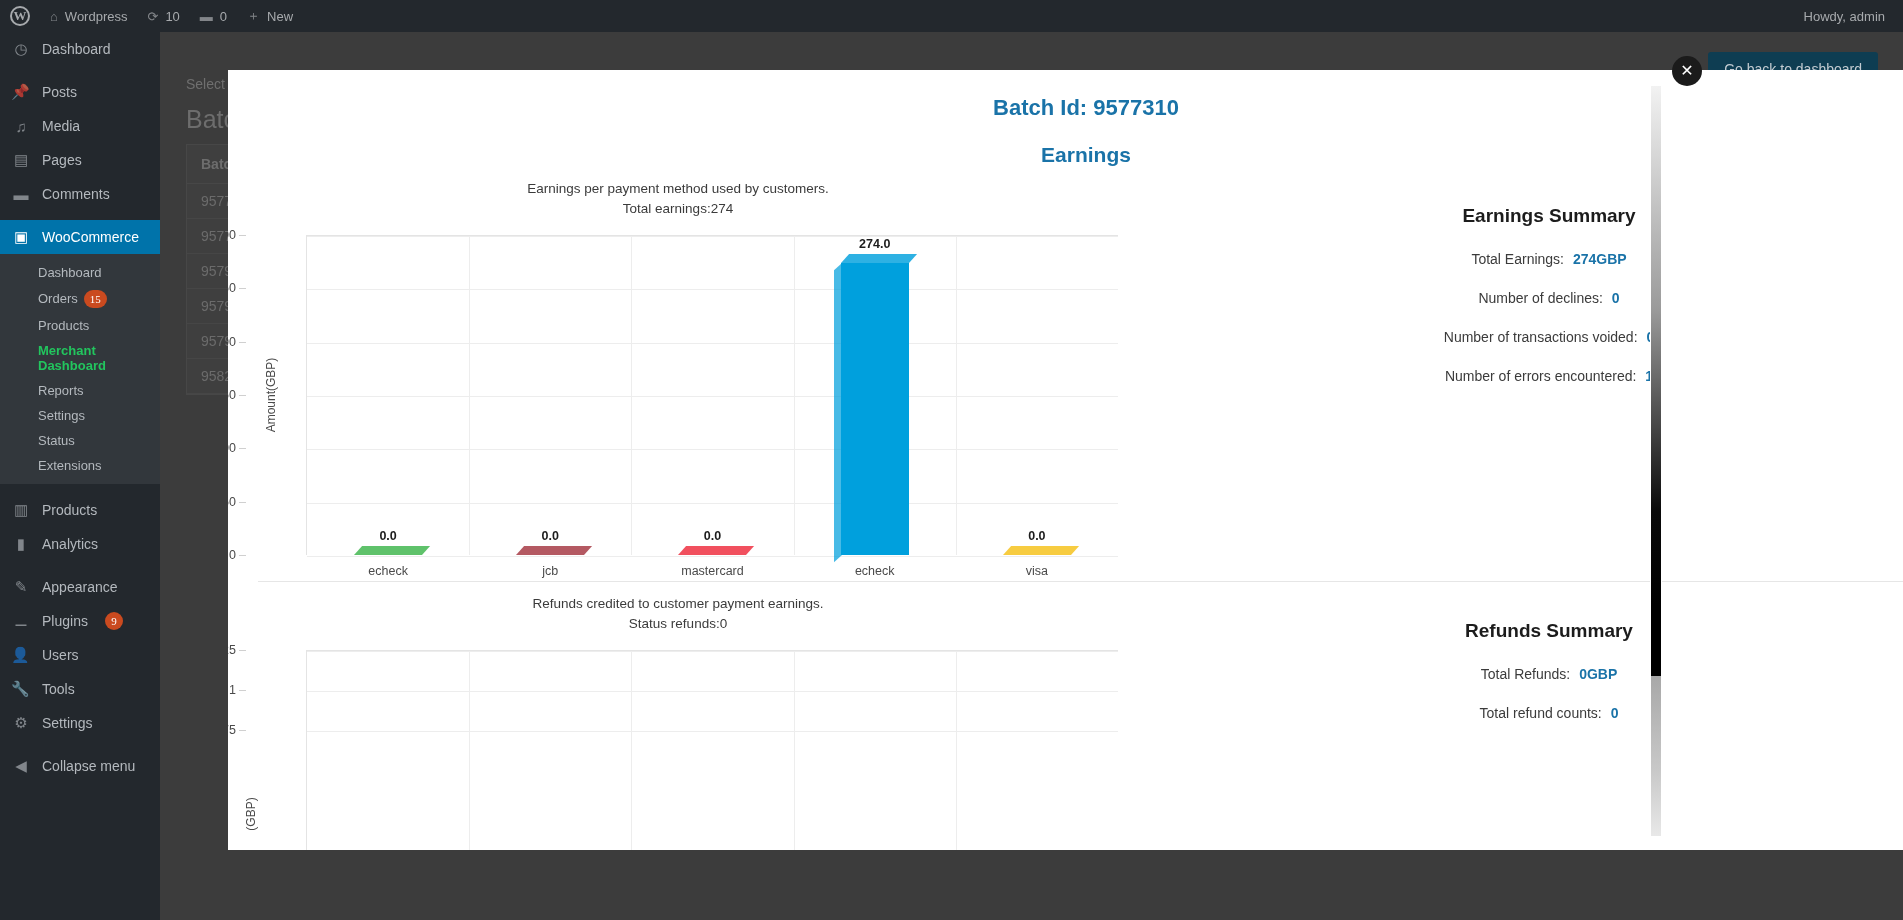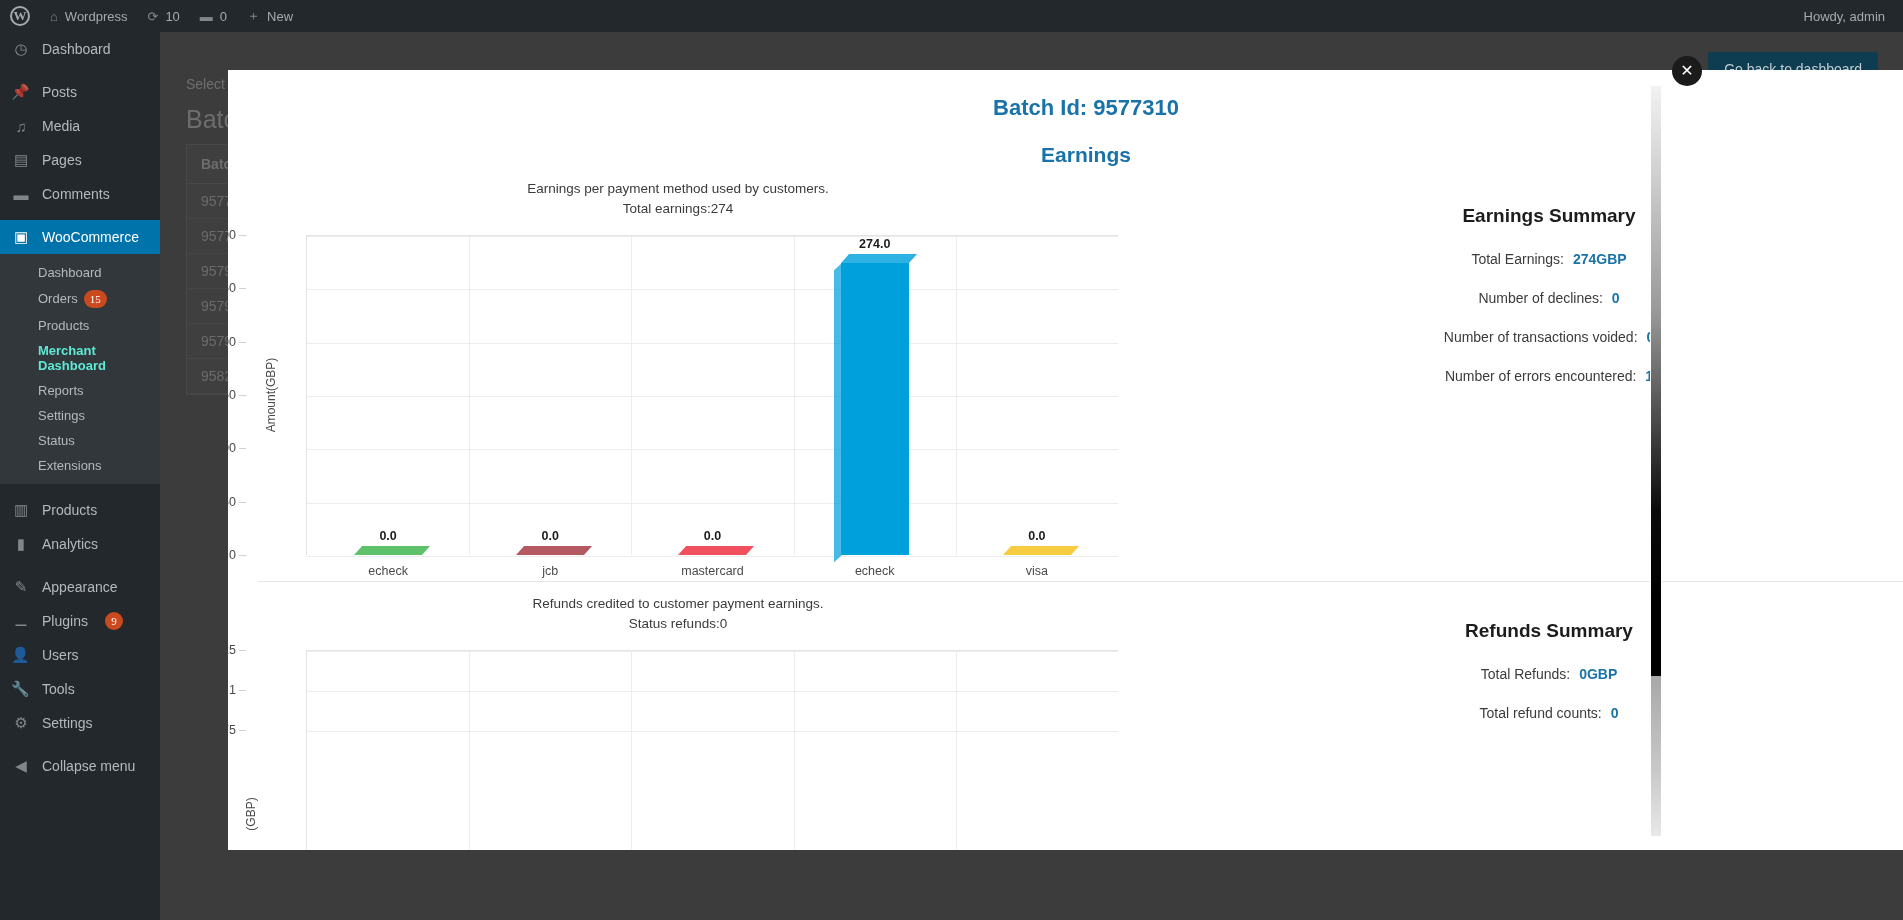--- a/index.html
+++ b/index.html
@@ -36,21 +36,21 @@
   .menu-item .mi-icon { width: 20px; text-align: center; opacity: .65; font-size: 15px; }
   .menu-item.active { background: #0073aa; color: #fff; position: relative; }
   .menu-item.active .mi-icon { opacity: 1; }
   .menu-item.active::after {
     content: ""; position: absolute; right: -8px; top: 50%; transform: translateY(-50%);
     border-top: 8px solid transparent; border-bottom: 8px solid transparent;
     border-left: 8px solid #3c3c3c;
   }
   .submenu { background: #32373c; padding: 6px 0; }
   .submenu-item { display: block; padding: 5px 12px 5px 38px; color: #b4b9be; font-size: 13px; }
-  .submenu-item.current { color: #5eead4; font-weight: bold; }
+  .submenu-item.current { color: #22c55e; font-weight: bold; }
   .menu-gap { height: 9px; }
   .badge { display: inline-flex; align-items: center; justify-content: center;
     min-width: 18px; height: 18px; padding: 0 6px; border-radius: 9px;
     background: #ca4a1f; color: #fff; font-size: 11px; margin-left: 6px; font-family: Liberation Serif, serif; }
 
   
   .content {
     position: absolute; top: 32px; left: 160px; right: 0; bottom: 0;
     background: #3c3c3c; z-index: 1; overflow: hidden;
   }

